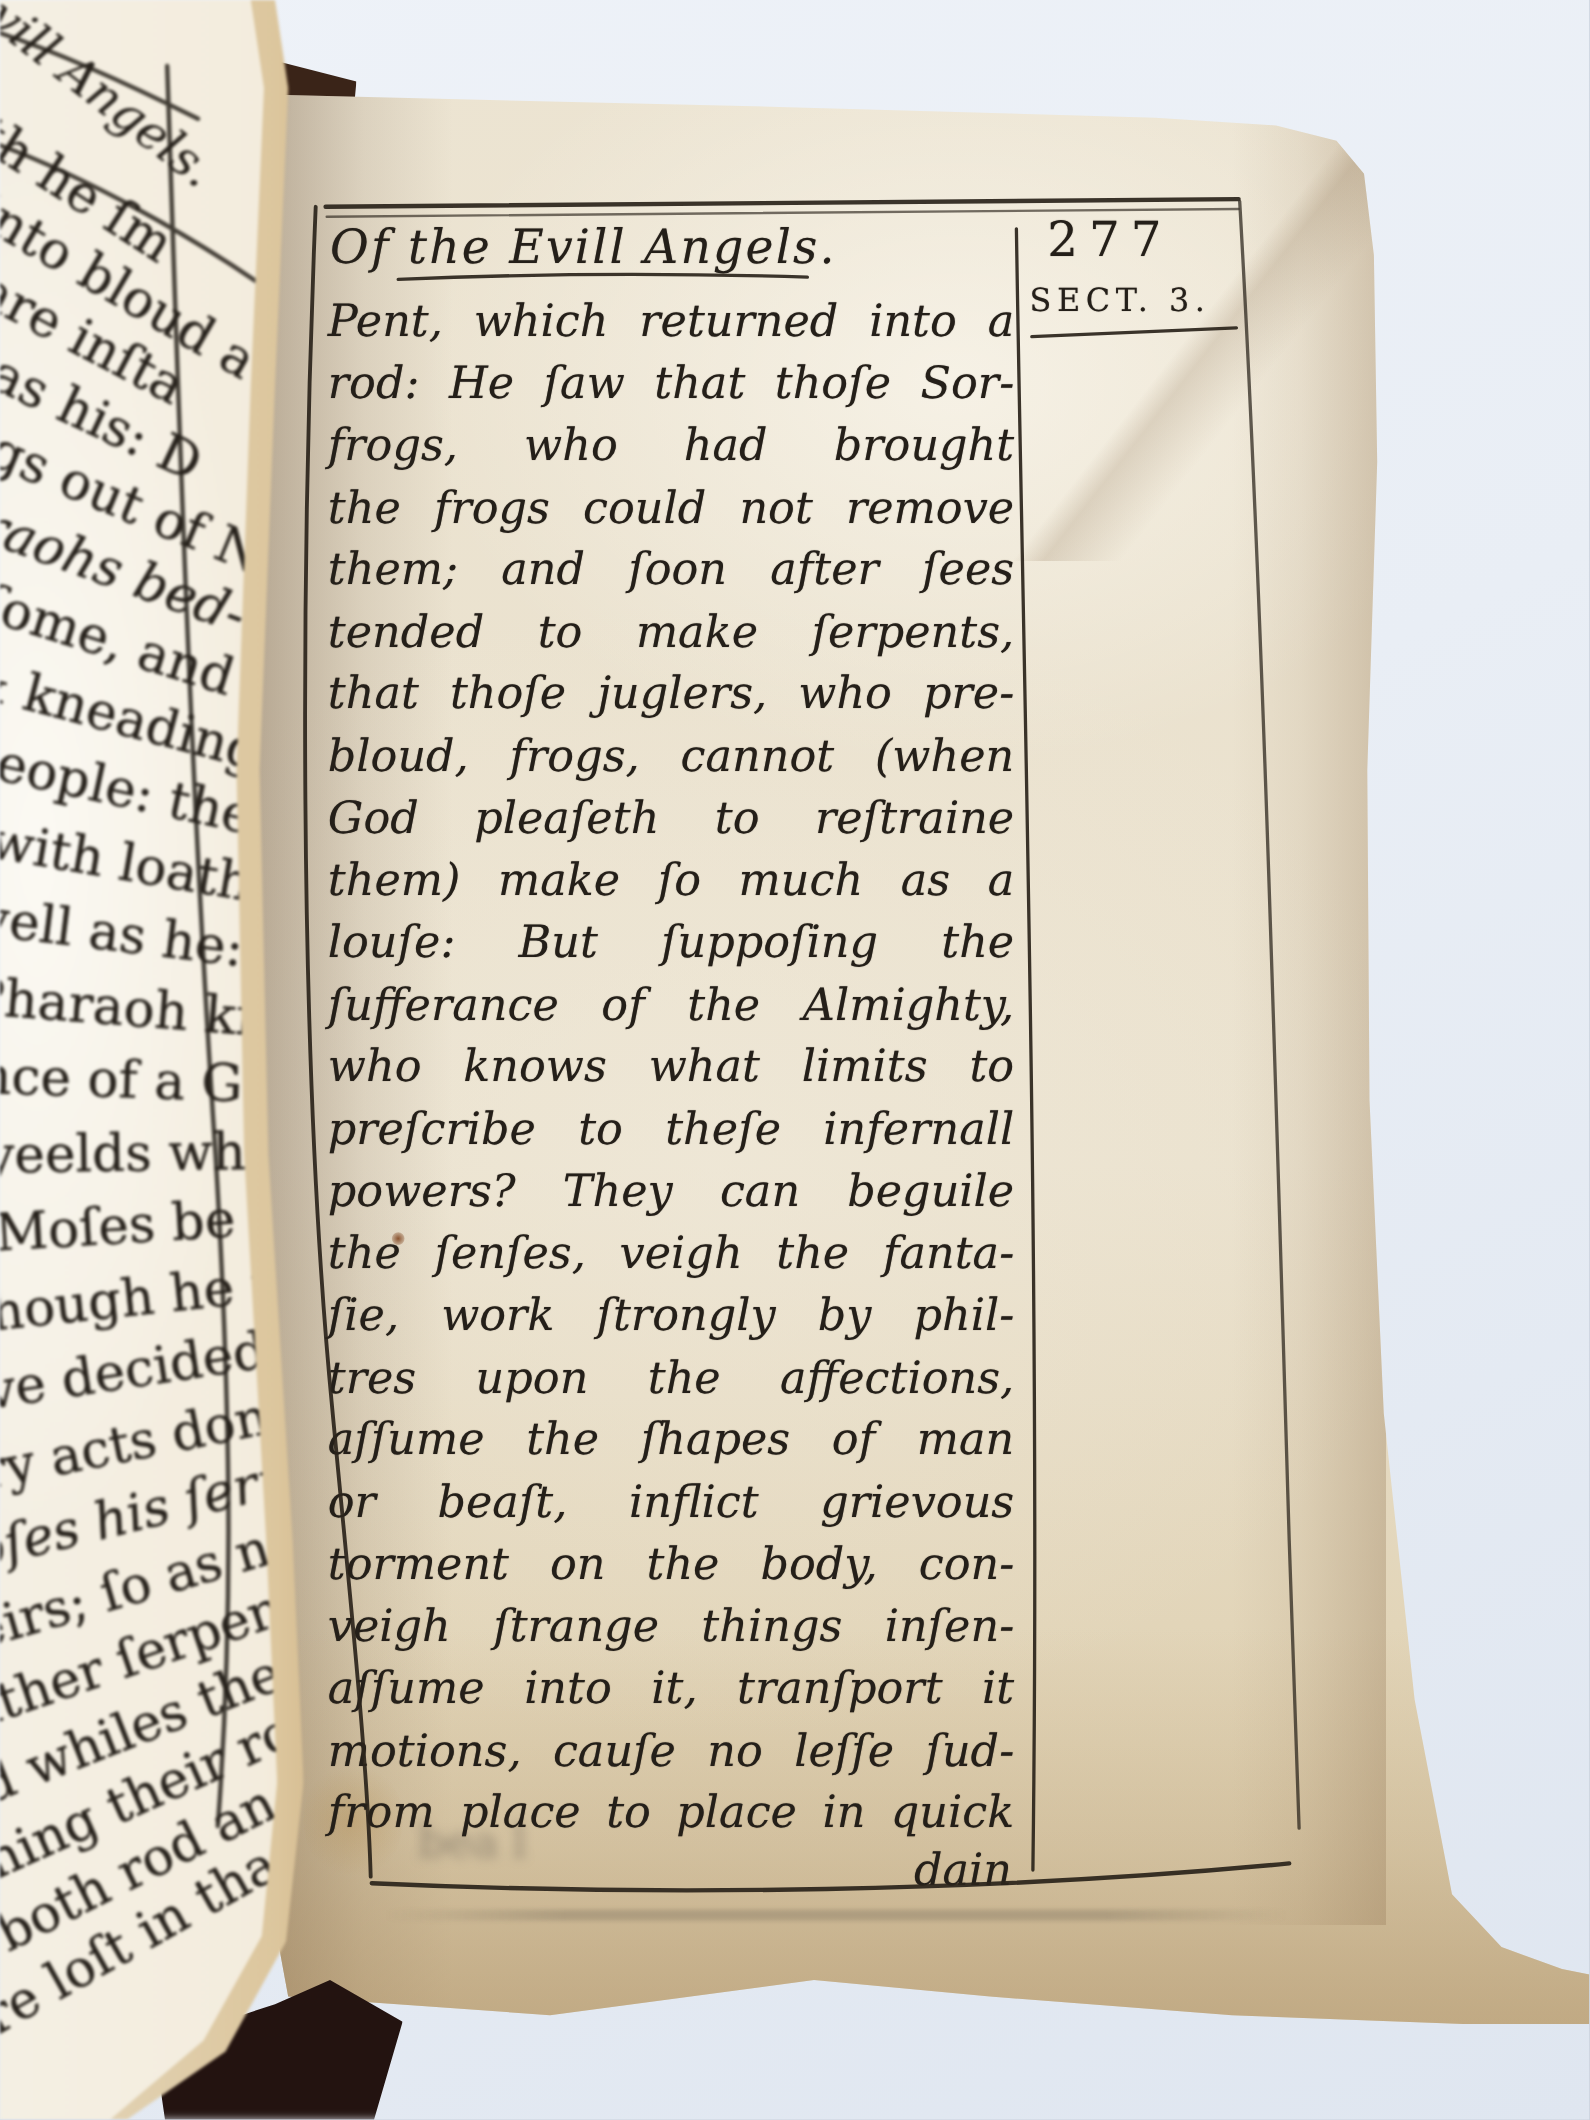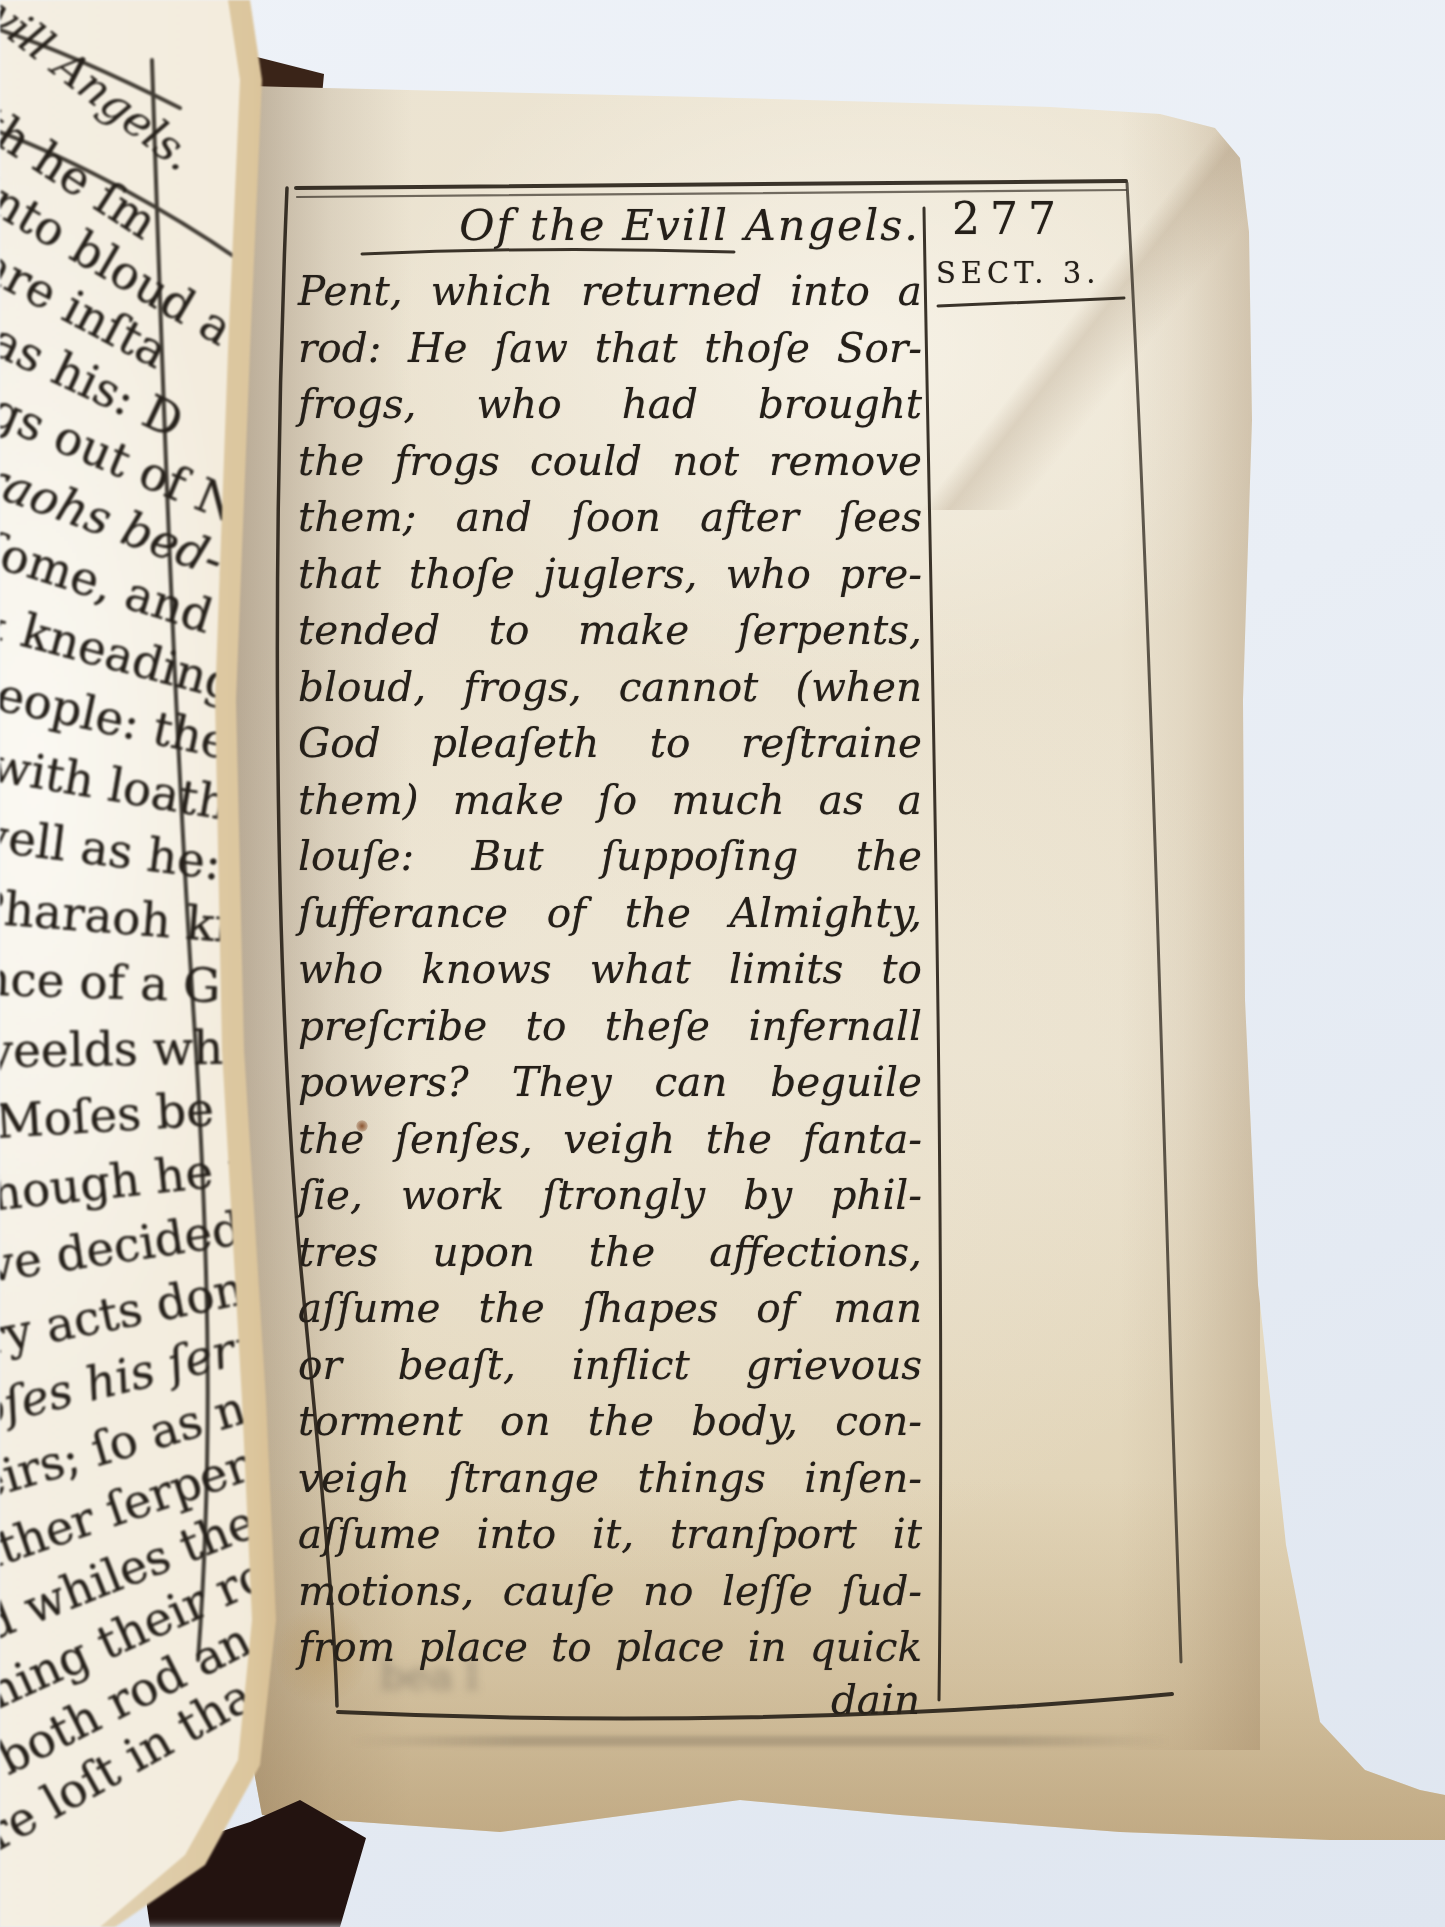--- a/index.html
+++ b/index.html
@@ -34,21 +34,21 @@
     background:radial-gradient(circle,#8a5430 0%,rgba(138,84,48,.4) 60%,transparent 75%);}
   .stain2{left:276px;top:1600px;width:90px;height:110px;border-radius:50%;
     background:radial-gradient(circle,rgba(176,134,66,.30),transparent 70%);}
   .ghost-smudge{left:380px;top:1652px;width:260px;height:46px;color:rgba(95,88,78,.55);
     font-size:40px;filter:blur(5px);font-family:"DejaVu Serif",serif;}
   .echo-line{left:350px;top:1736px;width:820px;height:10px;
     background:linear-gradient(90deg,transparent,rgba(90,82,70,.25) 20%,rgba(90,82,70,.25) 80%,transparent);
     filter:blur(2px);}
   
   .ink{color:#241f19;text-shadow:0 0 1px rgba(36,30,22,.55);}
-  .running-header{position:absolute;left:300px;top:200px;width:620px;text-align:right;
+  .running-header{position:absolute;left:300px;top:200px;width:620px;text-align:left;
     font-style:italic;font-size:43px;letter-spacing:2px;}
   .page-number{position:absolute;left:952px;top:193px;width:130px;font-size:44px;letter-spacing:10px;}
   .section-label{position:absolute;left:936px;top:256px;width:190px;font-size:29px;letter-spacing:5px;}
   .body-text{position:absolute;left:298px;top:263px;width:624px;font-size:40.5px;}
   .body-text .bline{height:56.5px;line-height:56.5px;white-space:nowrap;
     text-align:justify;text-align-last:justify;overflow:visible;font-style:italic;}
   .catchword{position:absolute;left:298px;top:1672px;width:622px;height:56px;line-height:56px;
     text-align:right;font-size:40.5px;font-style:italic;}
   
   .left-page{position:absolute;left:0;top:0;width:360px;height:1927px;filter:blur(1.3px);}
@@ -96,22 +96,22 @@
     <div class="running-header ink">Of the Evill Angels.</div>
     <div class="page-number ink">277</div>
     <div class="section-label ink">SECT. 3.</div>
 
     <div class="body-text ink" id="body-lines">
         <div class="bline">Pent, which returned into a</div>
         <div class="bline">rod: He ſaw that thoſe Sor-</div>
         <div class="bline">frogs, who had brought</div>
         <div class="bline">the frogs could not remove</div>
         <div class="bline">them; and ſoon after ſees</div>
+        <div class="bline">tended to make ſerpents,</div>
         <div class="bline">that thoſe juglers, who pre-</div>
-        <div class="bline">tended to make ſerpents,</div>
         <div class="bline">bloud, frogs, cannot (when</div>
         <div class="bline">God pleaſeth to reſtraine</div>
         <div class="bline">them) make ſo much as a</div>
         <div class="bline">louſe: But ſuppoſing the</div>
         <div class="bline">ſufferance of the Almighty,</div>
         <div class="bline">who knows what limits to</div>
         <div class="bline">preſcribe to theſe infernall</div>
         <div class="bline">powers? They can beguile</div>
         <div class="bline">the ſenſes, veigh the fanta-</div>
         <div class="bline">ſie, work ſtrongly by phil-</div>

